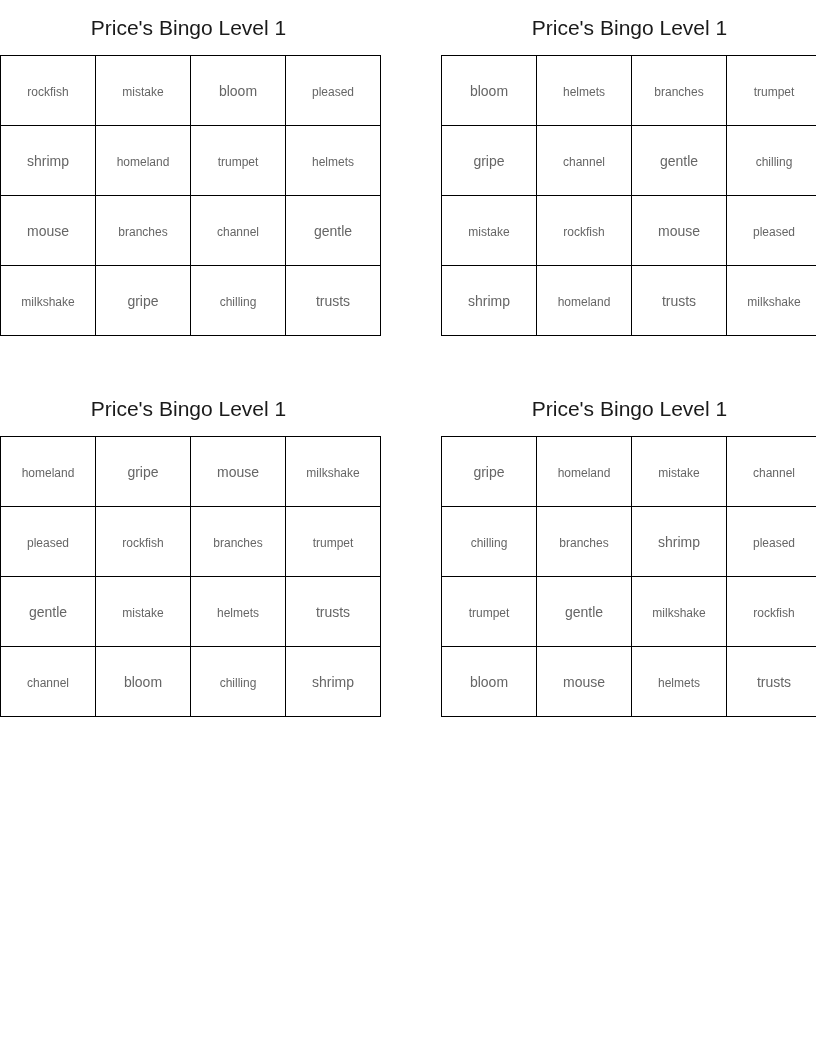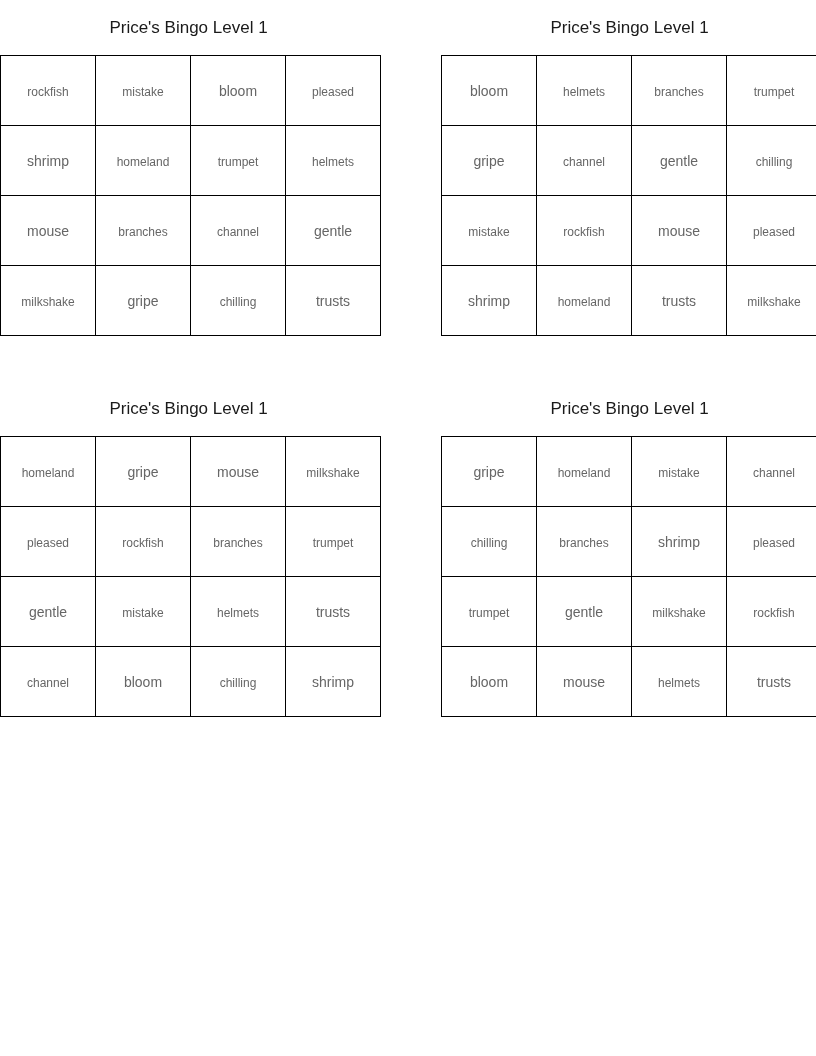--- a/index.html
+++ b/index.html
@@ -21,21 +21,21 @@
   }
   .card-pos-0 { left: 0;     top: 0; }
   .card-pos-1 { left: 441px; top: 0; }
   .card-pos-2 { left: 0;     top: 381px; }
   .card-pos-3 { left: 441px; top: 381px; }
   .card-title {
     height: 55px;
     display: flex;
     align-items: center;
     justify-content: center;
-    font-size: 17px;
+    font-size: 21px;
     color: #1a1a1a;
     white-space: nowrap;
   }
   table.bingo-grid {
     border-collapse: collapse;
     table-layout: fixed;
     width: 377px;
     padding-left: 32px;
   }
   table.bingo-grid td {

